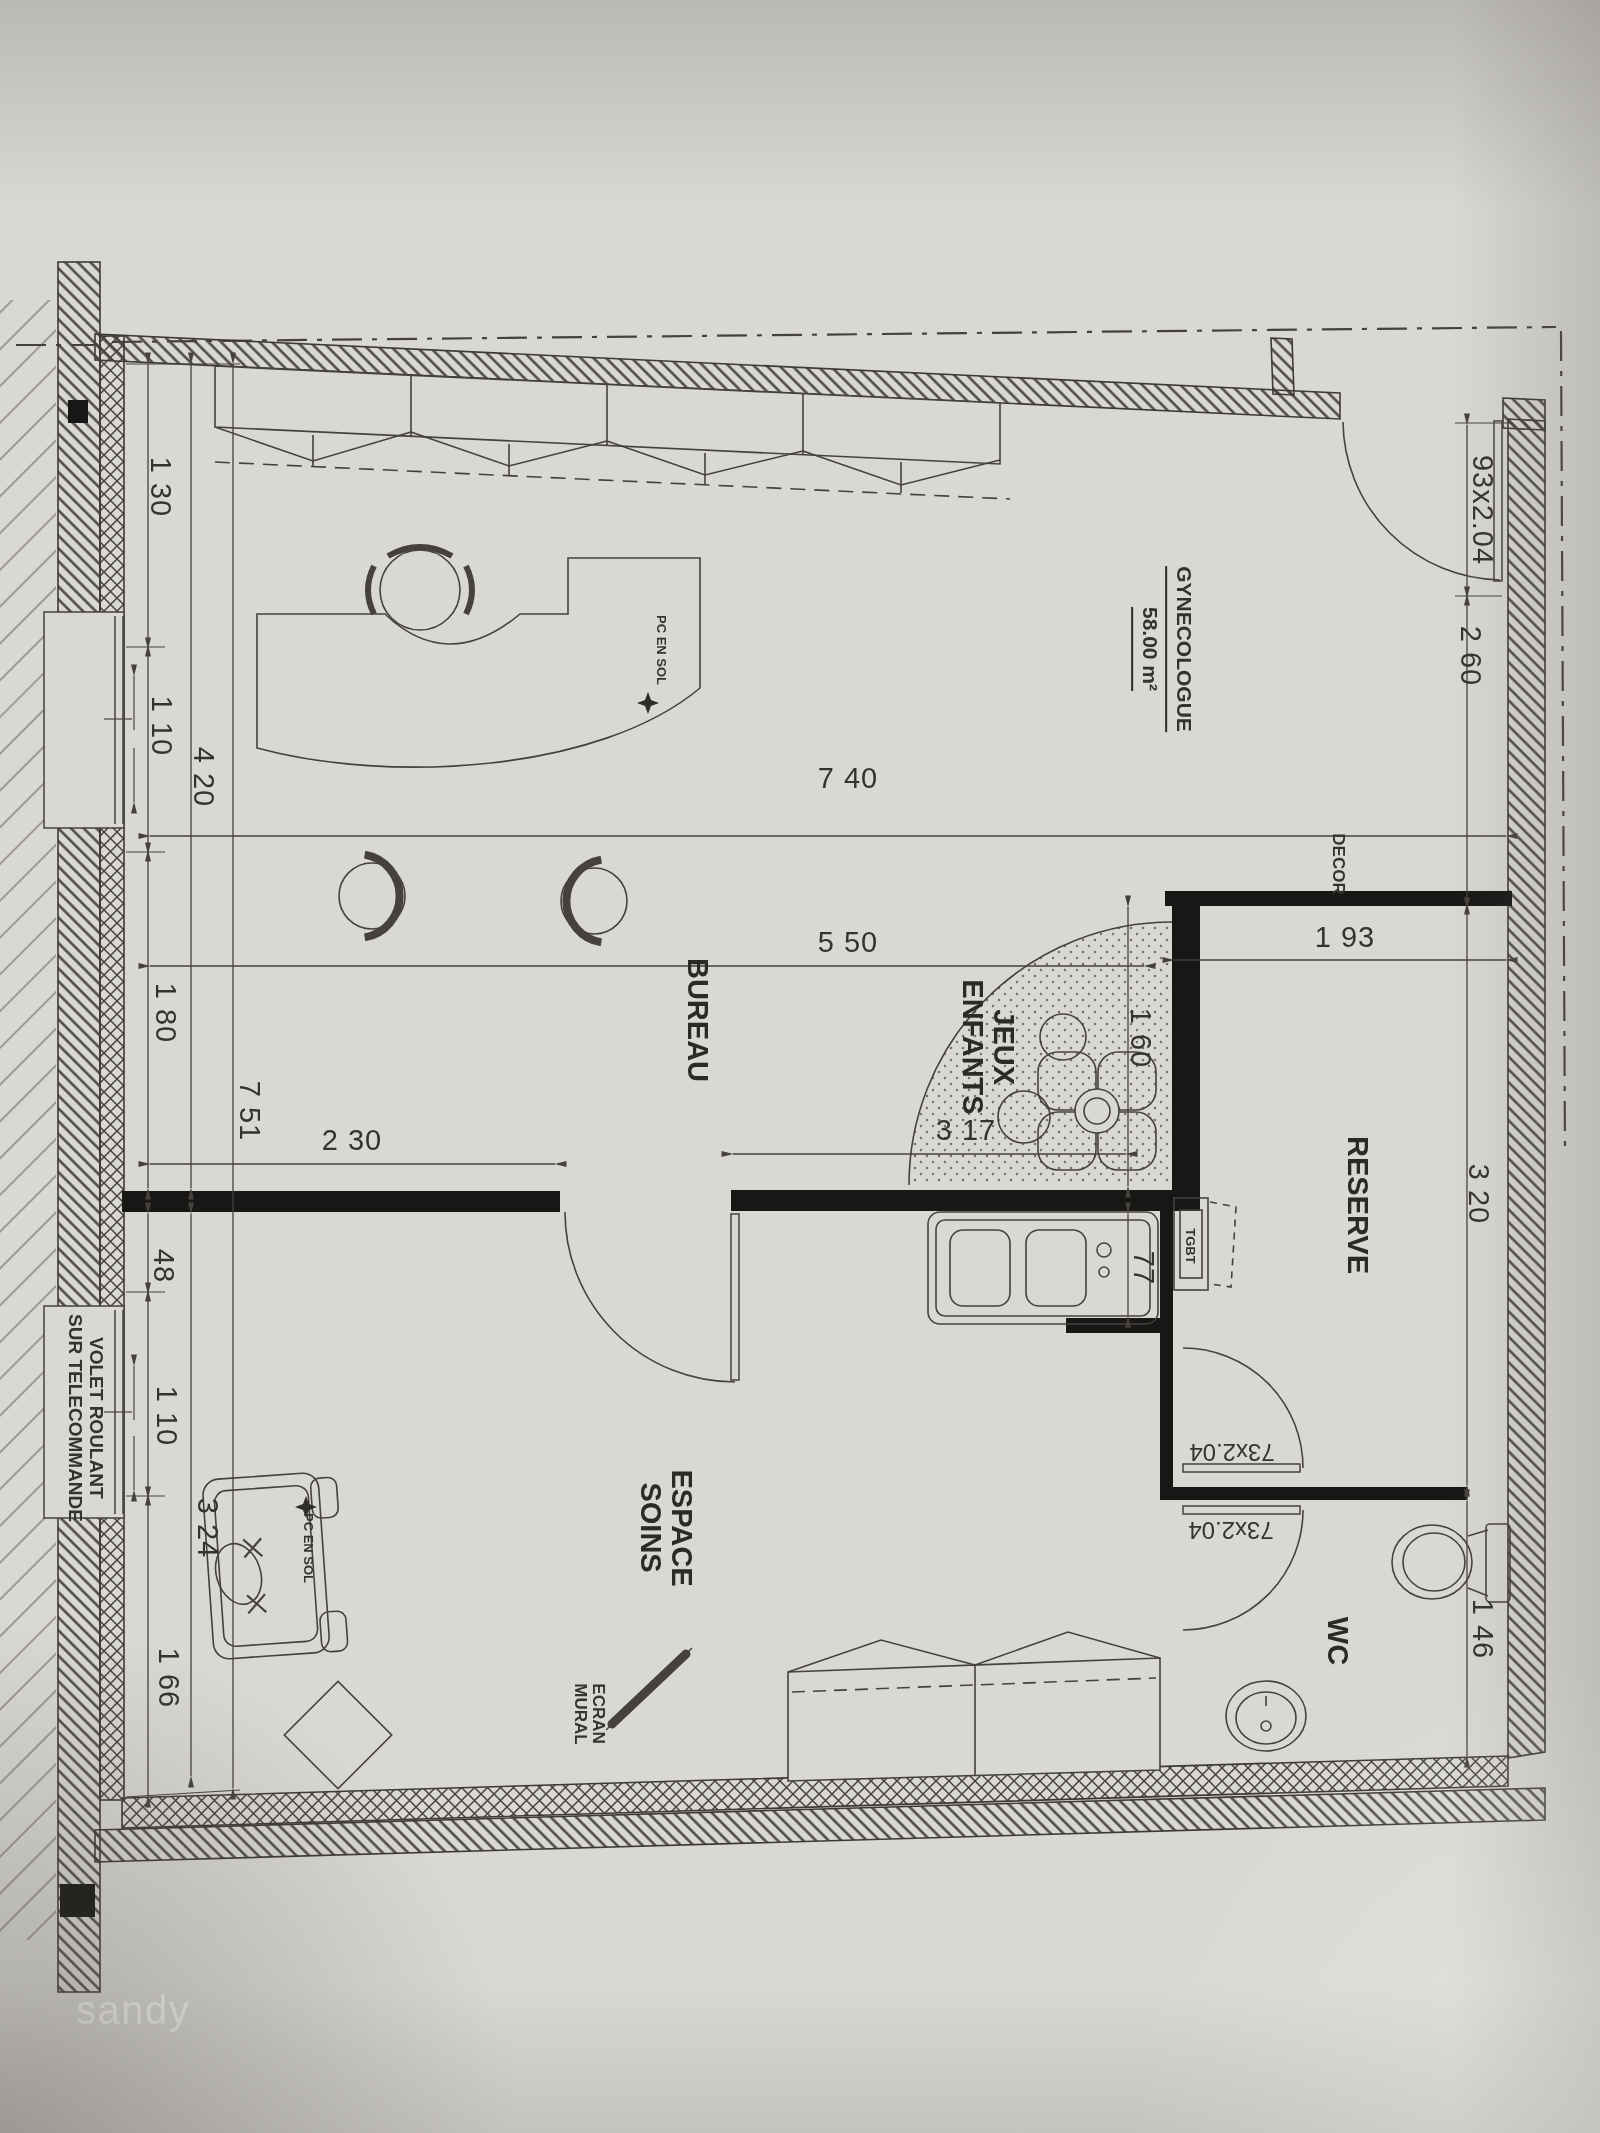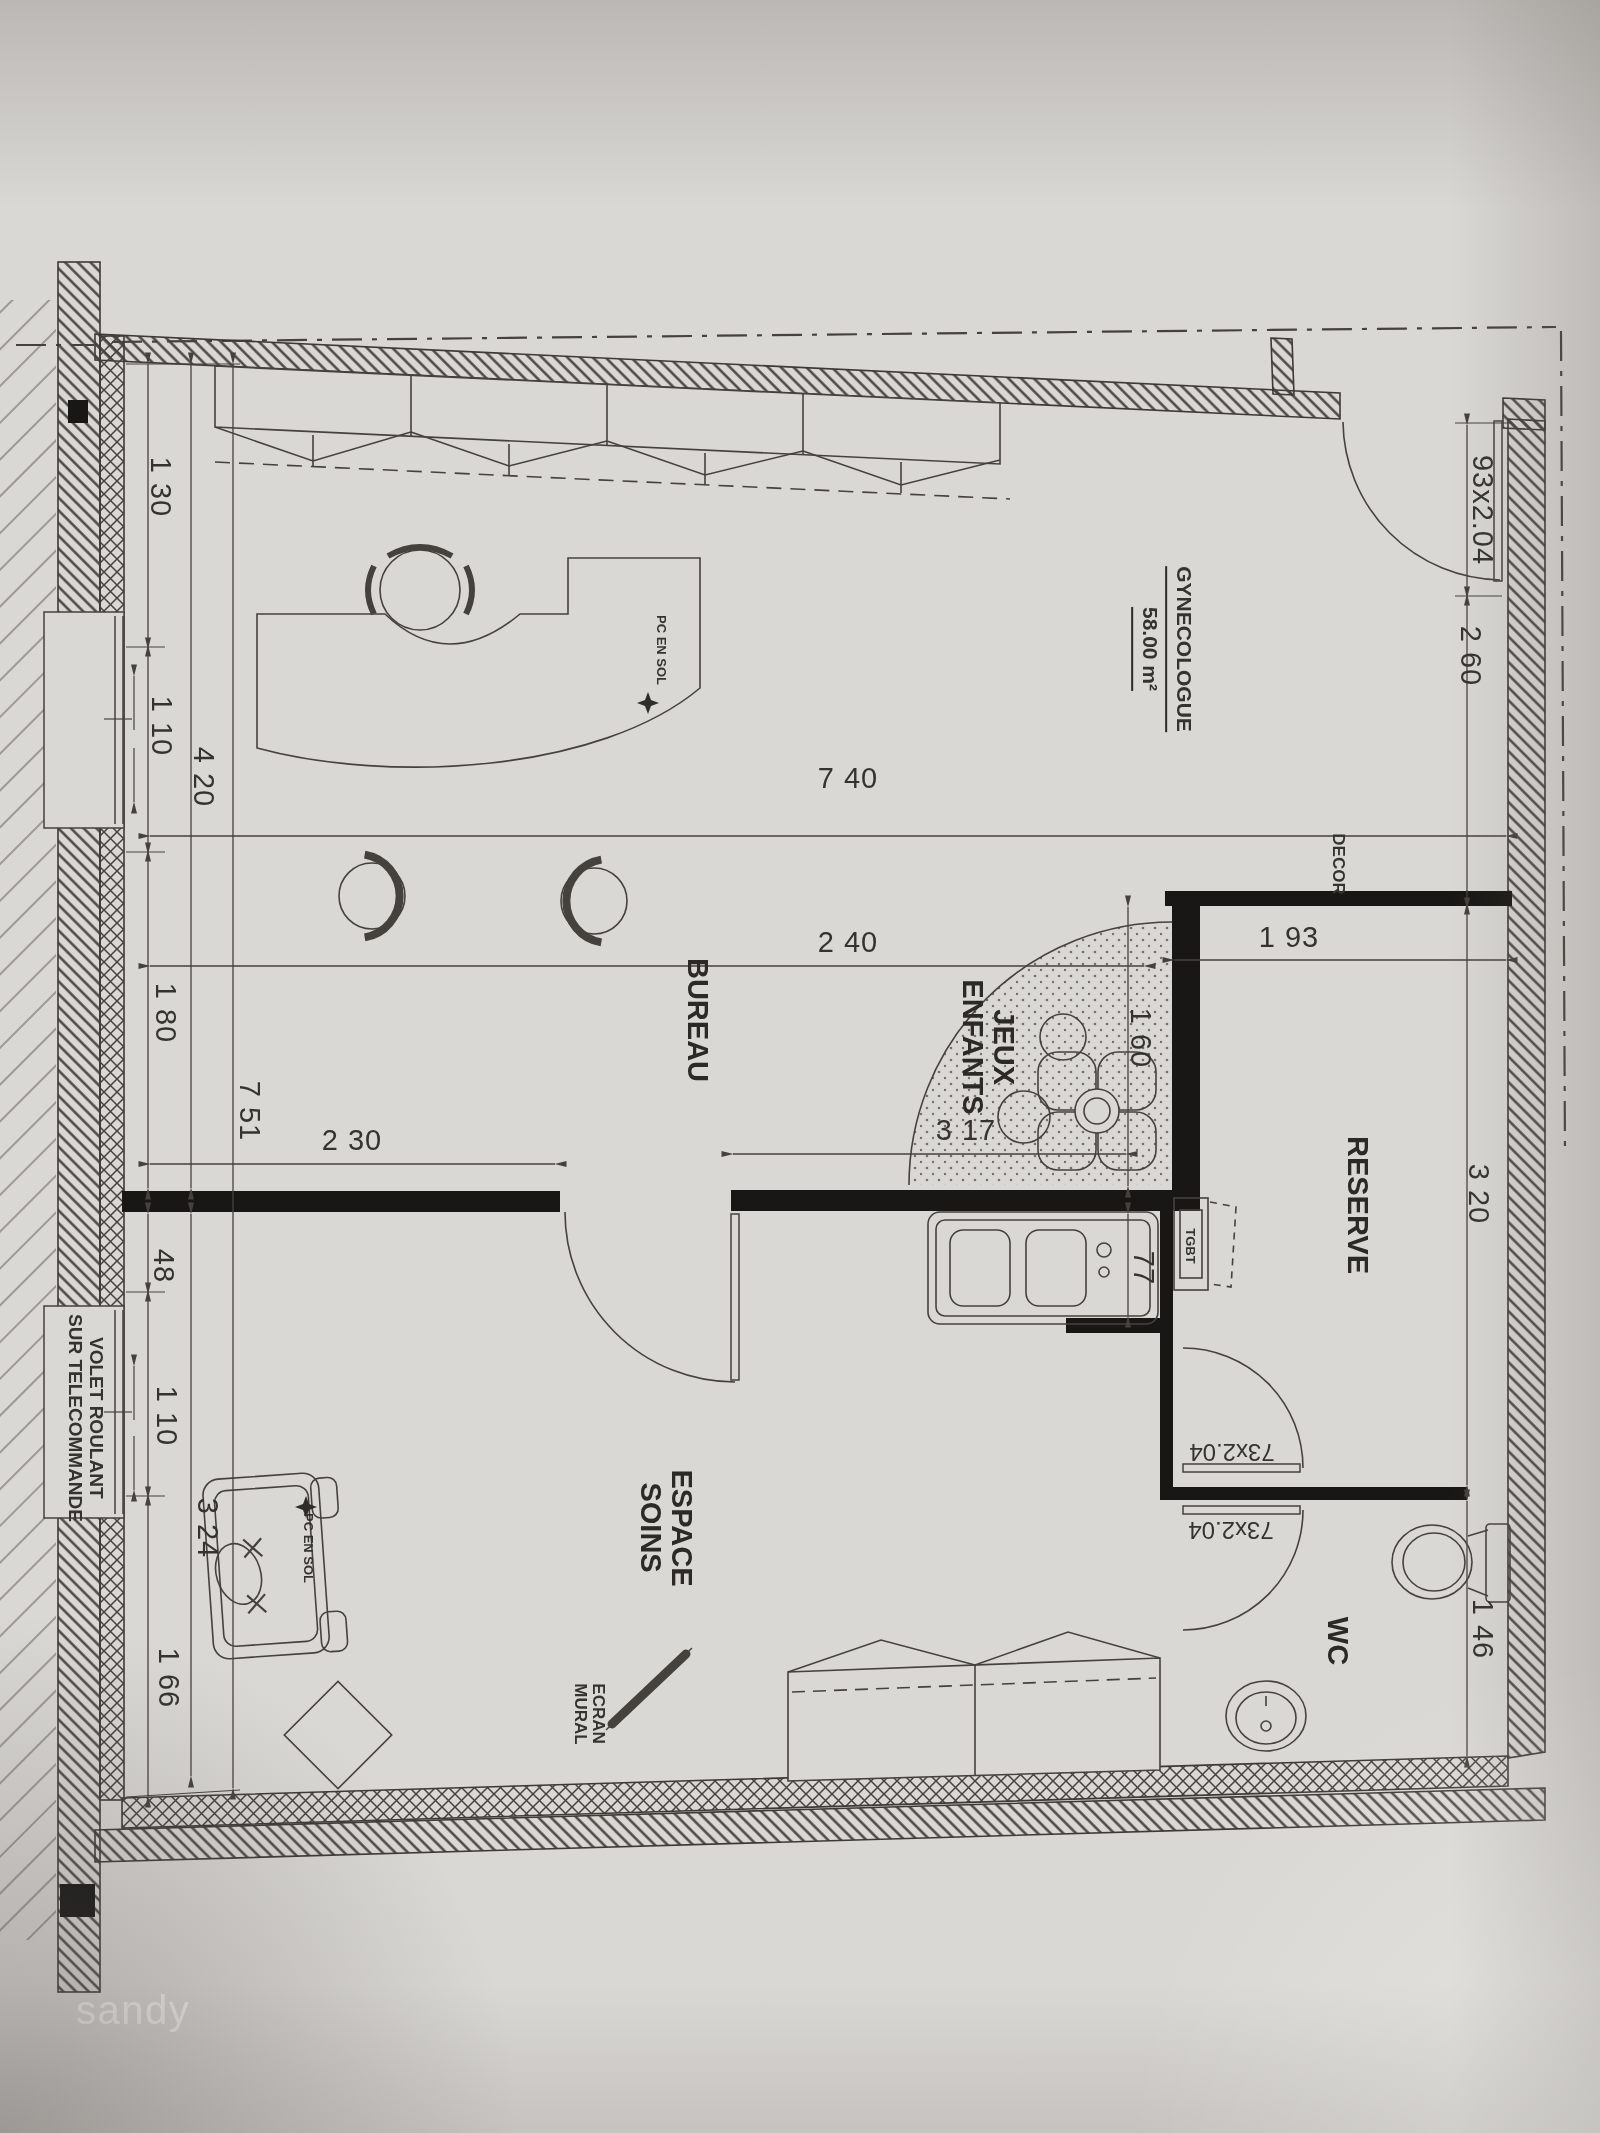--- a/index.html
+++ b/index.html
@@ -278,22 +278,22 @@
 <div class="lbl v dim" style="left:160px;top:487px">1 30</div>
 <div class="lbl v dim" style="left:161px;top:726px">1 10</div>
 <div class="lbl v dim" style="left:203px;top:777px">4 20</div>
 <div class="lbl v dim" style="left:165px;top:1013px">1 80</div>
 <div class="lbl v dim" style="left:249px;top:1111px">7 51</div>
 <div class="lbl v dim" style="left:163px;top:1266px">48</div>
 <div class="lbl v dim" style="left:166px;top:1416px">1 10</div>
 <div class="lbl v dim" style="left:207px;top:1528px">3 24</div>
 <div class="lbl v dim" style="left:168px;top:1678px">1 66</div>
 <div class="lbl dim" style="left:848px;top:779px">7 40</div>
-<div class="lbl dim" style="left:848px;top:943px">2 40</div>
-<div class="lbl dim" style="left:1289px;top:938px">1 93</div>
+<div class="lbl dim" style="left:848px;top:943px">5 50</div>
+<div class="lbl dim" style="left:1345px;top:938px">1 93</div>
 <div class="lbl dim" style="left:352px;top:1141px">2 30</div>
 <div class="lbl dim" style="left:966px;top:1131px">3 17</div>
 <div class="lbl v dim" style="left:1140px;top:1038px">1 60</div>
 <div class="lbl v dim" style="left:1143px;top:1268px">77</div>
 <div class="lbl v dim" style="left:1482px;top:510px">93x2.04</div>
 <div class="lbl v dim" style="left:1470px;top:656px">2 60</div>
 <div class="lbl v dim" style="left:1478px;top:1194px">3 20</div>
 <div class="lbl v dim" style="left:1482px;top:1629px">1 46</div>
 <div class="lbl dim-sm rot180" style="left:1232px;top:1452px">73x2.04</div>
 <div class="lbl dim-sm rot180" style="left:1231px;top:1530px">73x2.04</div>

